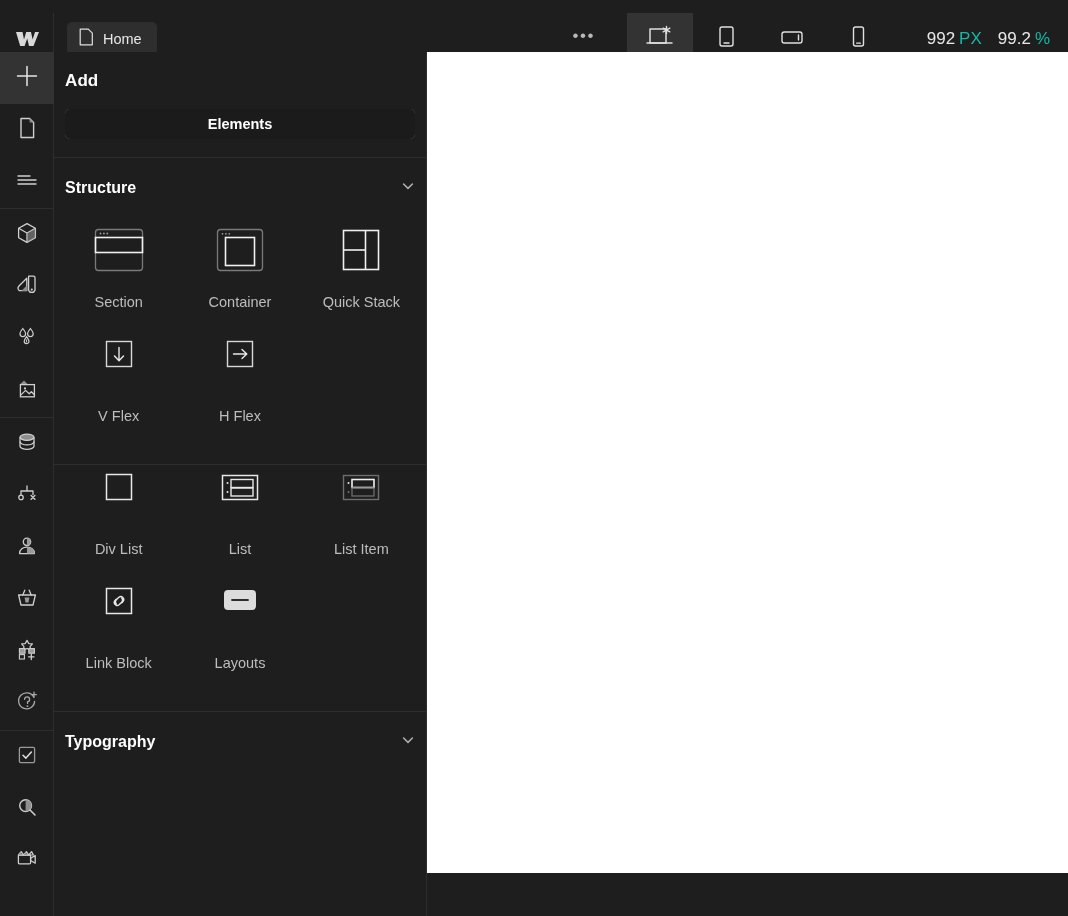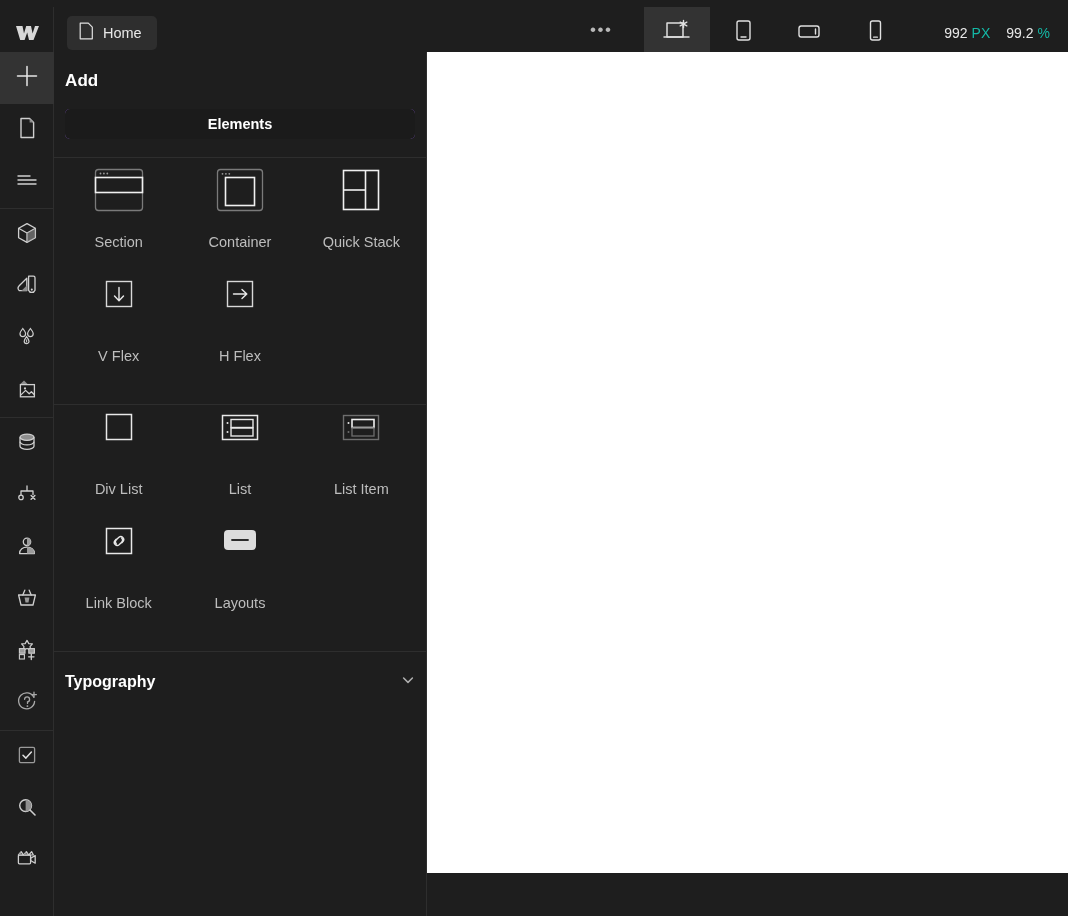--- a/index.html
+++ b/index.html
@@ -6,21 +6,21 @@
   html, body {
     width: 1068px; height: 916px;
     background: #1e1e1e;
     font-family: "Liberation Sans", sans-serif;
     overflow: hidden;
   }
   #app { position: relative; width: 1068px; height: 916px; }
 
   
   .topbar {
-    position: absolute; left: 0; top: 7px; width: 1068px; height: 52px;
+    position: absolute; left: 0; top: 13px; width: 1068px; height: 52px;
     background: #1e1e1e;
     display: flex; align-items: center;
     border-bottom: 1px solid #2e2e2e;
   }
   .wf-logo {
     width: 54px; height: 52px;
     display: flex; align-items: center; justify-content: center;
     border-right: 1px solid #2e2e2e;
   }
   .wf-logo svg { display: block; }
@@ -41,21 +41,21 @@
   .bp-group { display: flex; align-items: center; height: 52px; margin-left: 23px; }
   .bp-btn {
     width: 66px; height: 52px;
     display: flex; align-items: center; justify-content: center;
     color: #d2d2d2;
   }
   .bp-btn.active { background: #333333; }
   .size-readout {
     display: flex; align-items: flex-start; gap: 4px;
     margin-left: 36px; margin-right: 18px;
-    font-size: 14px; white-space: nowrap;
+    font-size: 17px; white-space: nowrap;
   }
   .size-readout .num { color: #e8e8e8; }
   .size-readout .unit { color: #14b8a6; }
   .size-readout .gap { display: inline-block; width: 8px; }
 
   
   .rail {
     position: absolute; left: 0; top: 52px; width: 54px; height: 864px;
     background: #1e1e1e;
     border-right: 1px solid #2e2e2e;
@@ -394,20 +394,28 @@
     <div class="panel-title">Add</div>
 
     <div class="seg">
       <div class="seg-btn active">
         <span>Elements</span>
       </div>
     </div>
 
     <div class="panel-divider"></div>
 
+    <div class="group-head">
+      <span class="gh-label">Structure</span>
+      <span class="chev">
+        <svg width="14" height="14" viewBox="0 0 14 14" aria-hidden="true">
+          <path d="M2.6 5 L7 9.4 L11.4 5" fill="none" stroke="#b0b0b0" stroke-width="1.5" stroke-linecap="round" stroke-linejoin="round"></path>
+        </svg>
+      </span>
+    </div>
 
     <div class="grid">
 
       <div class="cell">
         <span class="art">
           <svg width="72" height="56" viewBox="0 0 72 56" aria-hidden="true">
             <rect x="12.5" y="7.5" width="47" height="41" rx="3" fill="none" stroke="#7a7a7a" stroke-width="1.3"></rect>
             <path d="M12.5 15.5 H59.5" stroke="#7a7a7a" stroke-width="1.1"></path>
             <circle cx="17.5" cy="11.5" r="0.9" fill="#9a9a9a"></circle>
             <circle cx="20.9" cy="11.5" r="0.9" fill="#9a9a9a"></circle>

